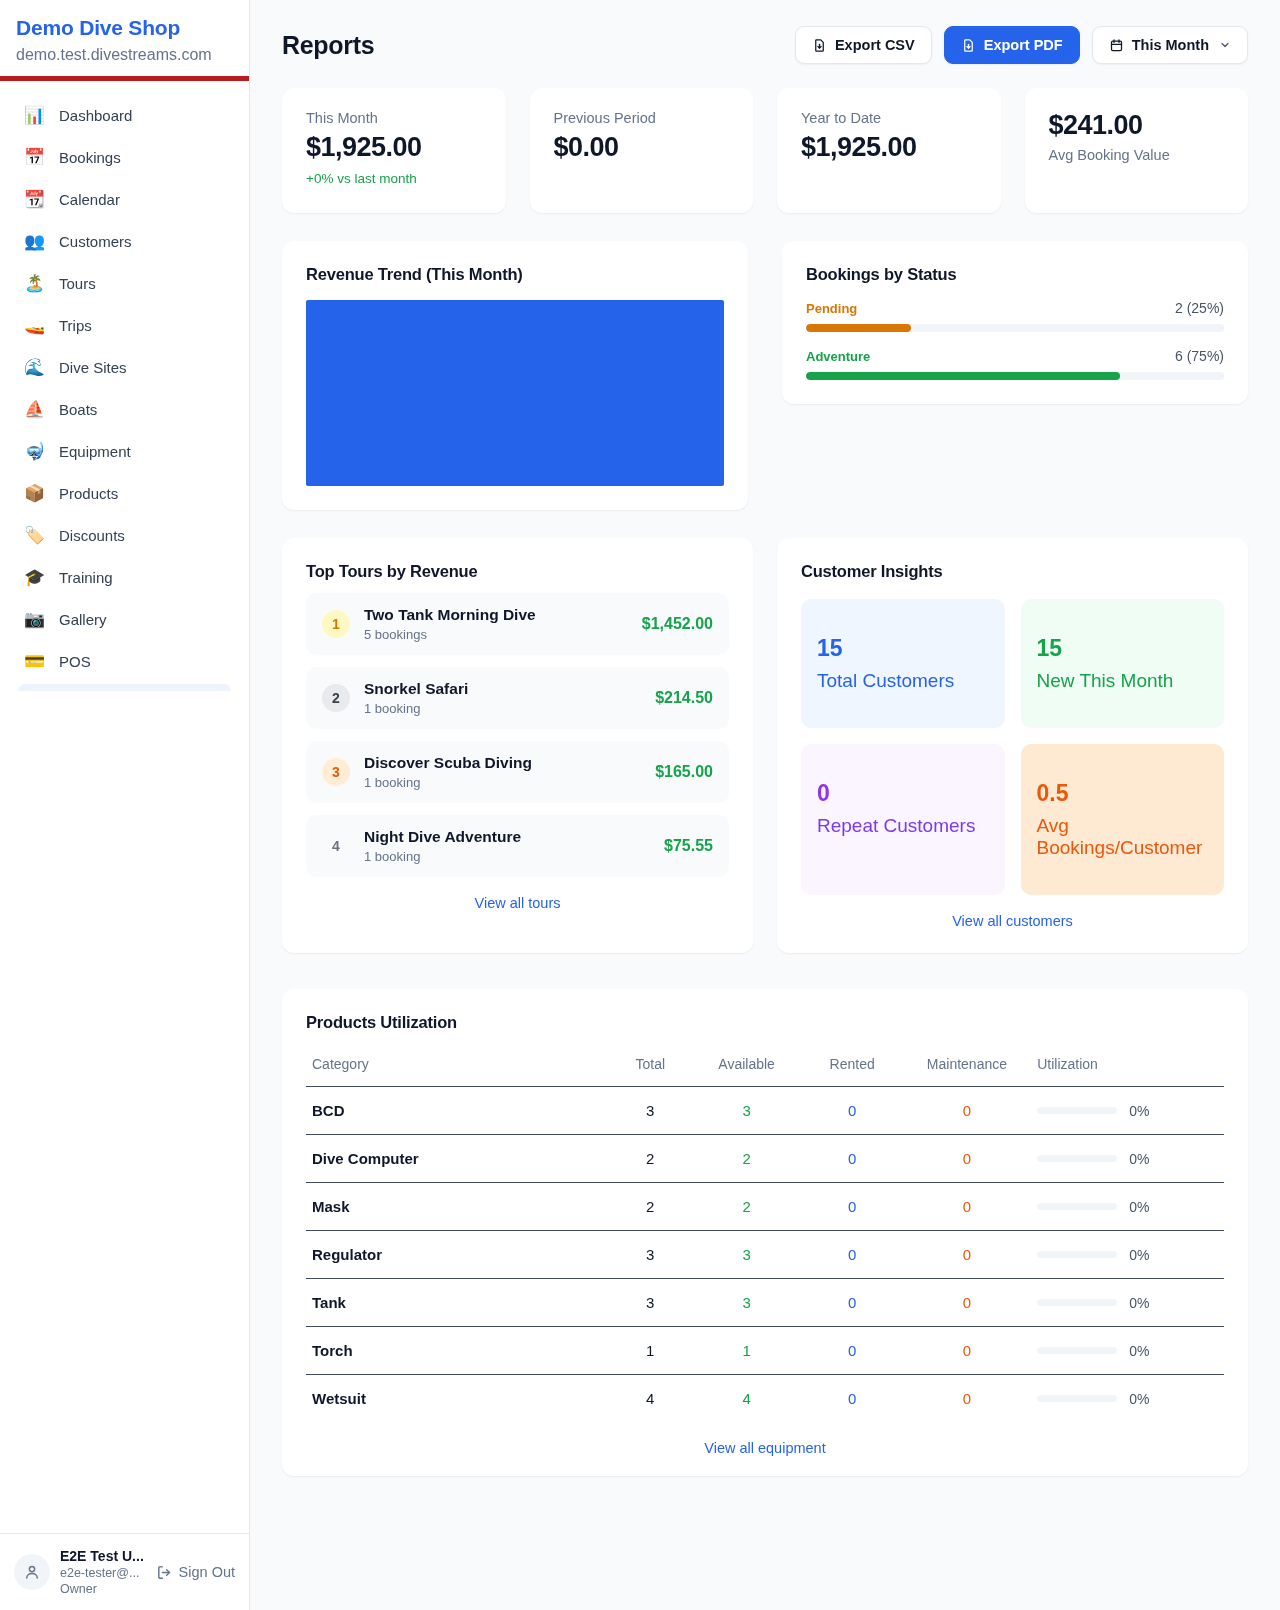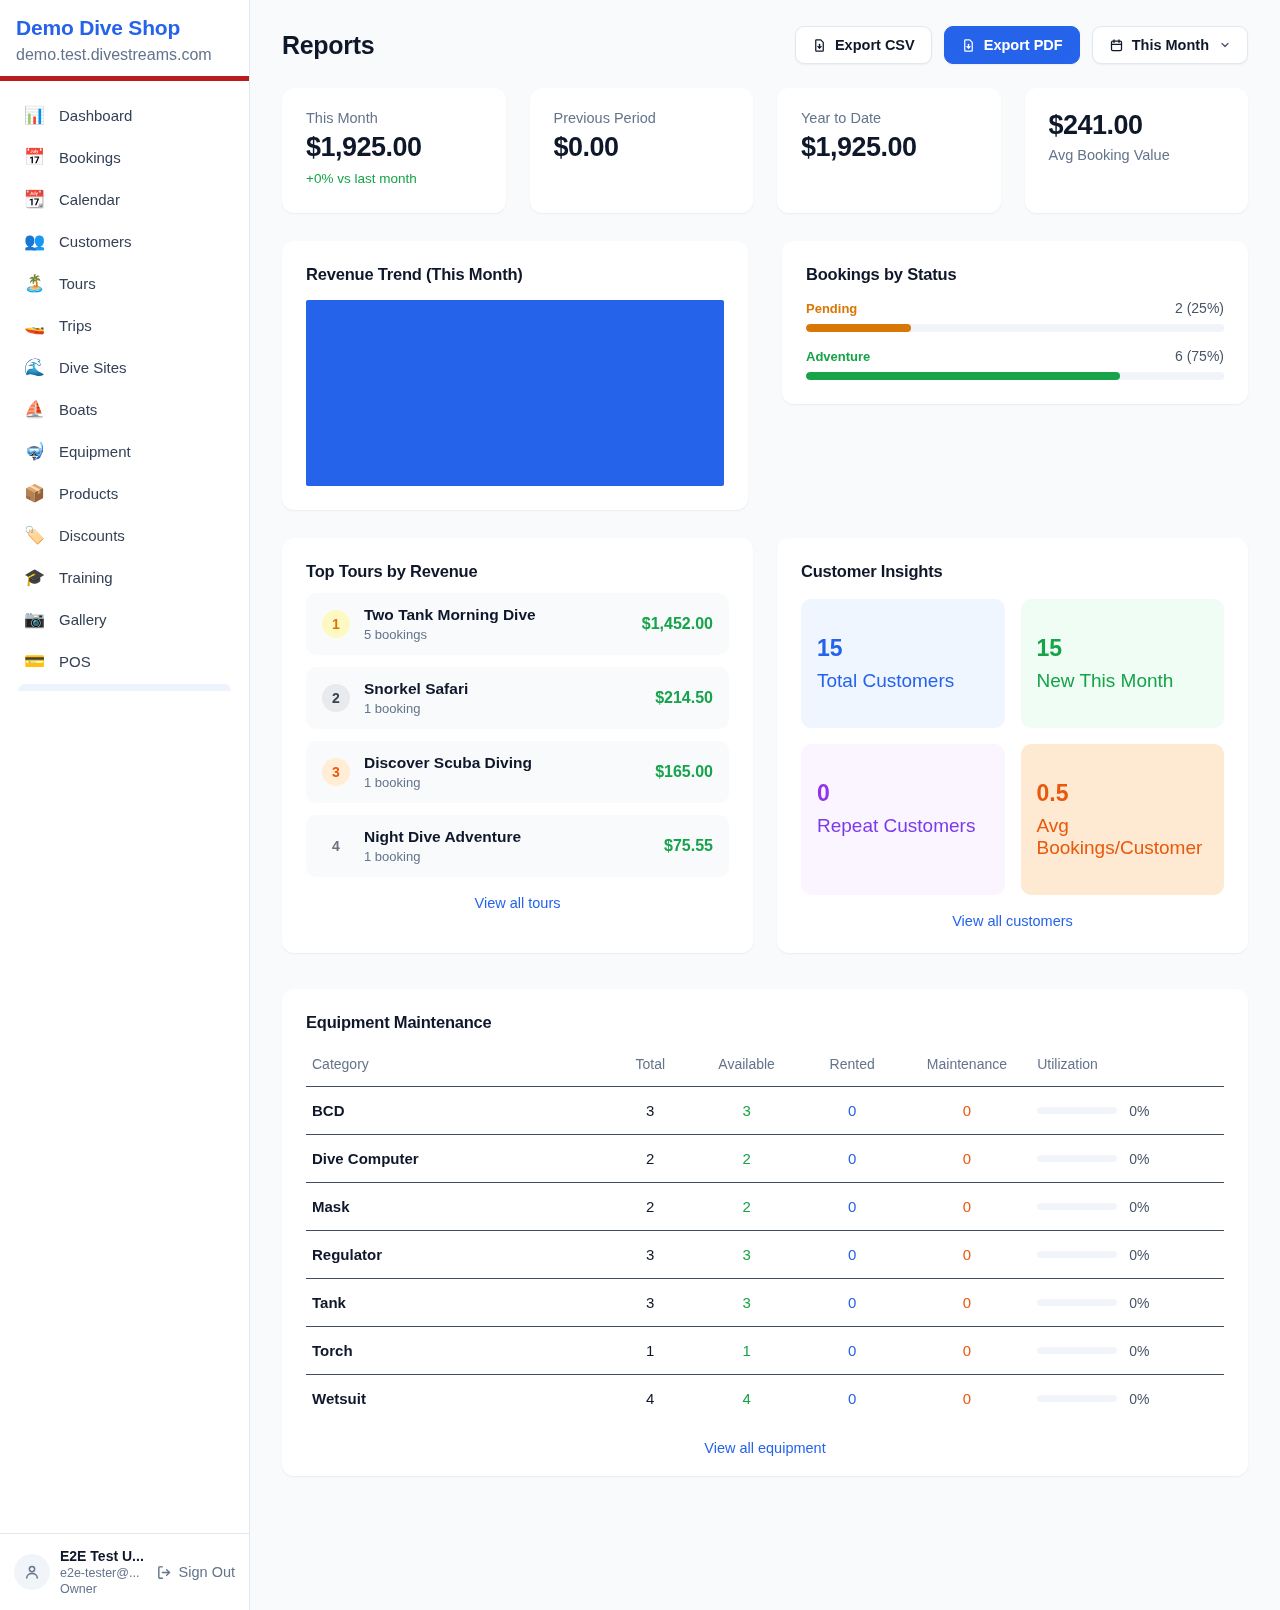--- a/index.html
+++ b/index.html
@@ -333,21 +333,21 @@
         <div class="insight orange">
           <div class="val">0.5</div>
           <div class="lab">Avg Bookings/Customer</div>
         </div>
       </div>
       <a class="view-link">View all customers</a>
     </div>
   </section>
 
   <section class="card equip">
-    <div class="panel-title">Equipment Maintenance</div>
+    <div class="panel-title">Products Utilization</div>
     <table>
       <thead>
         <tr class="head-row">
           <th>Category</th>
           <th class="c">Total</th>
           <th class="c">Available</th>
           <th class="c">Rented</th>
           <th class="c">Maintenance</th>
           <th>Utilization</th>
         </tr>

